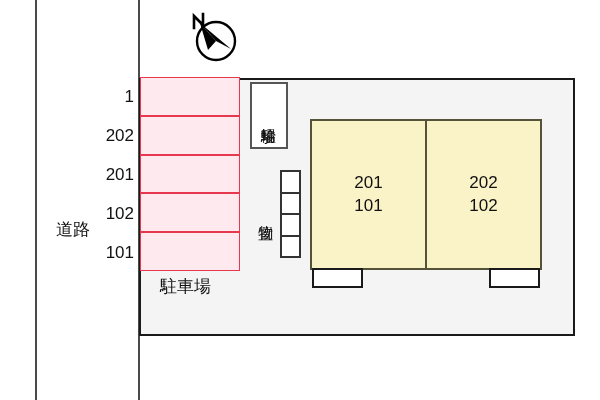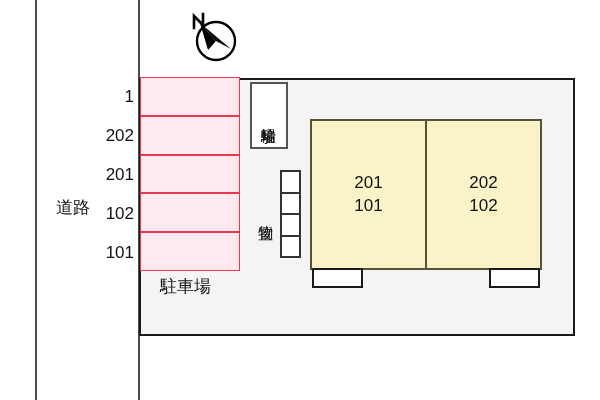--- a/index.html
+++ b/index.html
@@ -29,21 +29,21 @@
   #road-line-outer { left: 35px;  top: 0px; height: 400px; }
   #road-line-inner { left: 138px; top: 0px; height: 400px; }
 
   .road-label {
     position: absolute;
     font-size: 17px;
     color: #111;
     letter-spacing: 0px;
     white-space: nowrap;
   }
-  #road-label { left: 56px; top: 196px; font-family: Liberation Mono, monospace; }
+  #road-label { left: 56px; top: 218px; font-family: Liberation Mono, monospace; }
 
   
   #site-area {
     position: absolute;
     left: 139px;
     top: 78px;
     width: 436px;
     height: 258px;
     background: #f4f4f4;
     border: 2px solid #1a1a1a;

